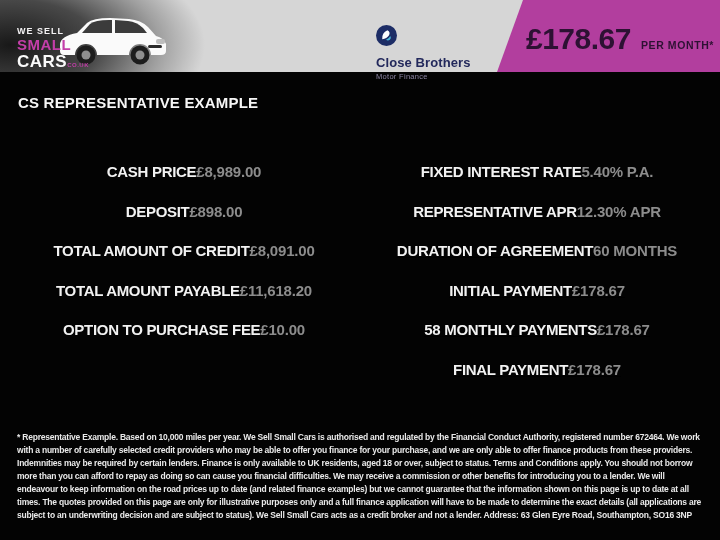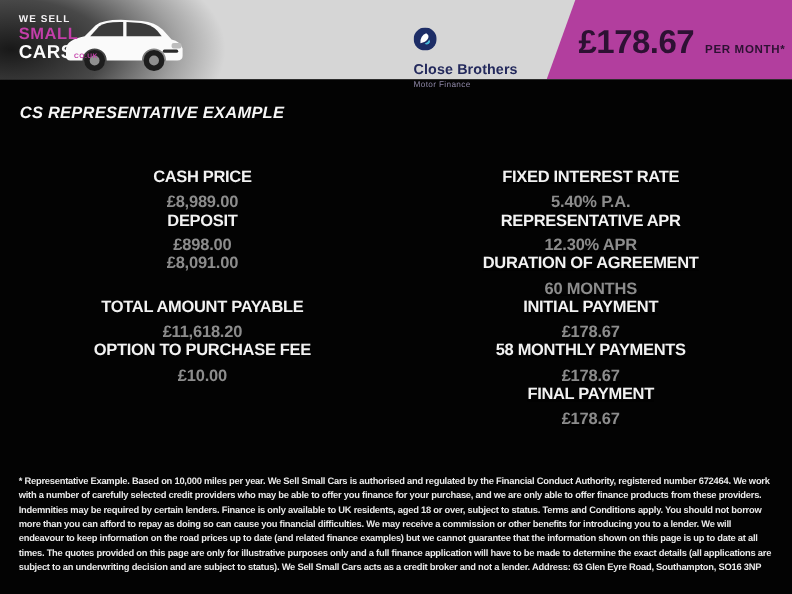--- a/index.html
+++ b/index.html
@@ -9,21 +9,21 @@
 
   
   .header {
     position:absolute; top:0; left:0; width:720px; height:72px;
     background:
       radial-gradient(ellipse 250px 130px at 10px 45px, rgba(8,8,8,0.92) 0%, rgba(25,25,25,0.75) 35%, rgba(60,60,60,0.35) 60%, rgba(120,120,120,0) 78%),
       #d6d6d6;
   }
   .car { position:absolute; left:52px; top:9px; width:120px; height:60px; }
   .logo { position:absolute; left:17px; top:13px; line-height:1; z-index:3; }
-  .logo-line1 { color:#f4f2f4; font-weight:bold; font-size:9px; letter-spacing:1px; }
+  .logo-line1 { color:#f4f2f4; font-weight:bold; font-size:9px; letter-spacing:1px;margin-top:14px; }
   .logo-line2 { color:#c33ea9; font-weight:bold; font-size:15px; letter-spacing:0.5px; margin-top:1px; }
   .logo-line3 { color:#fbfbfb; font-weight:bold; font-size:17px; letter-spacing:0.5px; margin-top:1px; }
   .logo-suffix { color:#c33ea9; font-weight:bold; font-size:6px; letter-spacing:0.5px; }
 
   .lender { position:absolute; left:376px; top:25px; display:flex; align-items:flex-start; gap:7px;flex-direction:column; }
   .lender-icon { width:21px; height:21px; flex:0 0 auto; }
   .lender-name { color:#23295c; font-weight:bold; font-size:13px; letter-spacing:0.1px; margin-top:2px; }
   .lender-division { color:#8d86a5; font-size:7.5px; margin-top:2px; letter-spacing:0.3px; }
 
   .price-band {
@@ -33,26 +33,26 @@
     display:flex; align-items:baseline; justify-content:center;
     padding-left:28px; gap:10px; z-index:2;
   }
   .price-band-inner { display:flex; align-items:baseline; gap:10px; margin-top:24px; }
   .price-amount { color:#2d1133; font-weight:bold; font-size:30px; letter-spacing:-0.5px; line-height:1; }
   .price-per { color:#2d1133; font-weight:bold; font-size:10.5px; letter-spacing:0.6px; line-height:1; }
 
   
   .main-title {
     position:absolute; top:94px; left:18px;
-    color:#f6f6f6; font-weight:bold; font-size:15px; letter-spacing:0.2px;font-style:italic;
+    color:#f6f6f6; font-weight:bold; font-size:15px; letter-spacing:0.2px;
   }
   .col { position:absolute; top:152px; }
   .col-left { left:40px; width:288px; }
   .col-right { left:392px; width:290px;text-decoration:underline; }
-  .frow { height:39.5px; display:flex; align-items:center; justify-content:space-between;flex-direction:column; }
+  .frow { height:39.5px; display:flex; align-items:center; justify-content:center; }
   .flabel { color:#f2f2f2; font-weight:bold; font-size:15px; letter-spacing:-0.3px; white-space:nowrap; }
   .fvalue { color:#8c8c8c; font-weight:bold; font-size:15px; letter-spacing:-0.2px; white-space:nowrap; }
 
   
   .disclaimer {
     position:absolute; left:17px; top:431px; width:690px;
     color:#e9e9e9; font-size:8.5px; line-height:13px; letter-spacing:-0.22px;
     font-weight:bold;
   }
 </style>
@@ -106,20 +106,21 @@
   <div class="col col-left">
     <div class="frow">
       <span class="flabel">CASH PRICE</span>
       <span class="fvalue">£8,989.00</span>
     </div>
     <div class="frow">
       <span class="flabel">DEPOSIT</span>
       <span class="fvalue">£898.00</span>
     </div>
     <div class="frow">
+      <span class="flabel">TOTAL AMOUNT OF CREDIT</span>
       <span class="fvalue">£8,091.00</span>
     </div>
     <div class="frow">
       <span class="flabel">TOTAL AMOUNT PAYABLE</span>
       <span class="fvalue">£11,618.20</span>
     </div>
     <div class="frow">
       <span class="flabel">OPTION TO PURCHASE FEE</span>
       <span class="fvalue">£10.00</span>
     </div>

